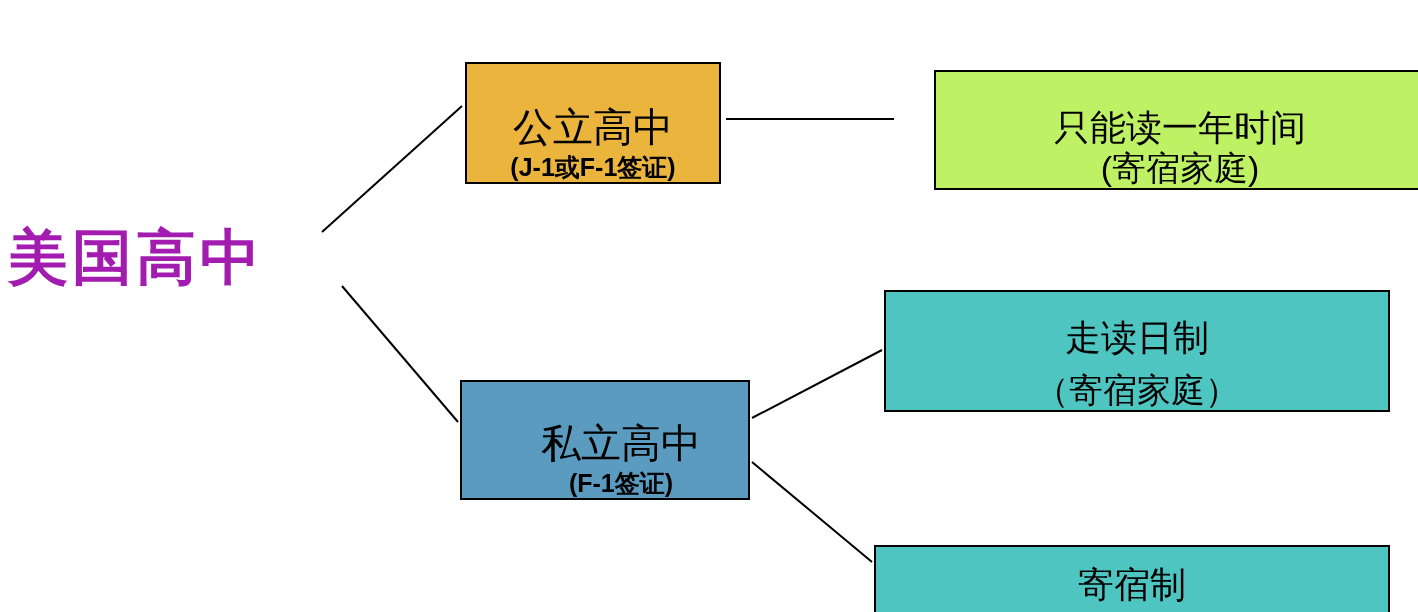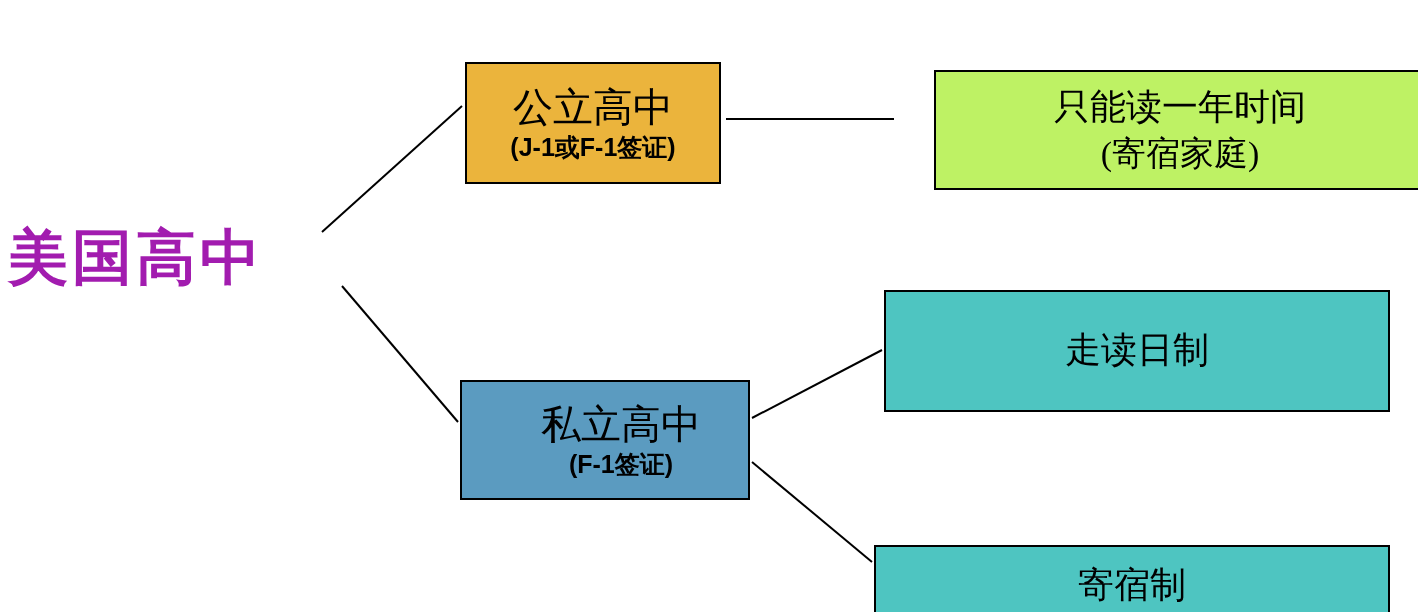--- a/index.html
+++ b/index.html
@@ -29,36 +29,35 @@
     letter-spacing: 4px;
     font-family: "Liberation Serif", serif;
   }
   .node {
     position: absolute;
     border: 2px solid #000000;
     box-sizing: border-box;
     display: flex;
     flex-direction: column;
     align-items: center;
-    justify-content: center;
+    justify-content: flex-end;
     text-align: center;
     color: #000000;
     line-height: 1.15;
   }
   .node-title {
     font-family: "Liberation Serif", serif;
     font-size: 40px;
   }
   .node-title.small {
     font-size: 36px;
   }
   .node-sub-serif {
-    font-family: Liberation Serif, serif;
+    font-family: Liberation Sans, sans-serif;
     font-size: 34px;
-    margin-top: 6px;
   }
   .node-sub-bold {
     font-family: "Liberation Sans", sans-serif;
     font-weight: bold;
     font-size: 25px;
     margin-top: 2px;
   }
   .node.teal-border { border-width: 2px; gap: 12px; }
   .node.boarding {
     justify-content: flex-start;
@@ -90,19 +89,20 @@
     <div class="node-sub-serif">(寄宿家庭)</div>
   </div>
 
   <div class="node" style="left: 460px; top: 380px; width: 290px; height: 120px; background-color: rgb(91, 155, 192); padding-left: 32px;">
     <div class="node-title">私立高中</div>
     <div class="node-sub-bold">(F-1签证)</div>
   </div>
 
   <div class="node teal-border" style="left: 884px; top: 290px; width: 506px; height: 122px; background-color: rgb(78, 197, 193);">
     <div class="node-title small">走读日制</div>
+    <div class="node-sub-serif">（寄宿家庭）</div>
   </div>
 
   <div class="node teal-border boarding" style="left: 874px; top: 545px; width: 516px; height: 110px; background-color: rgb(78, 197, 193);">
     <div class="node-title small">寄宿制</div>
   </div>
 
 </div>
 
 </body></html>

